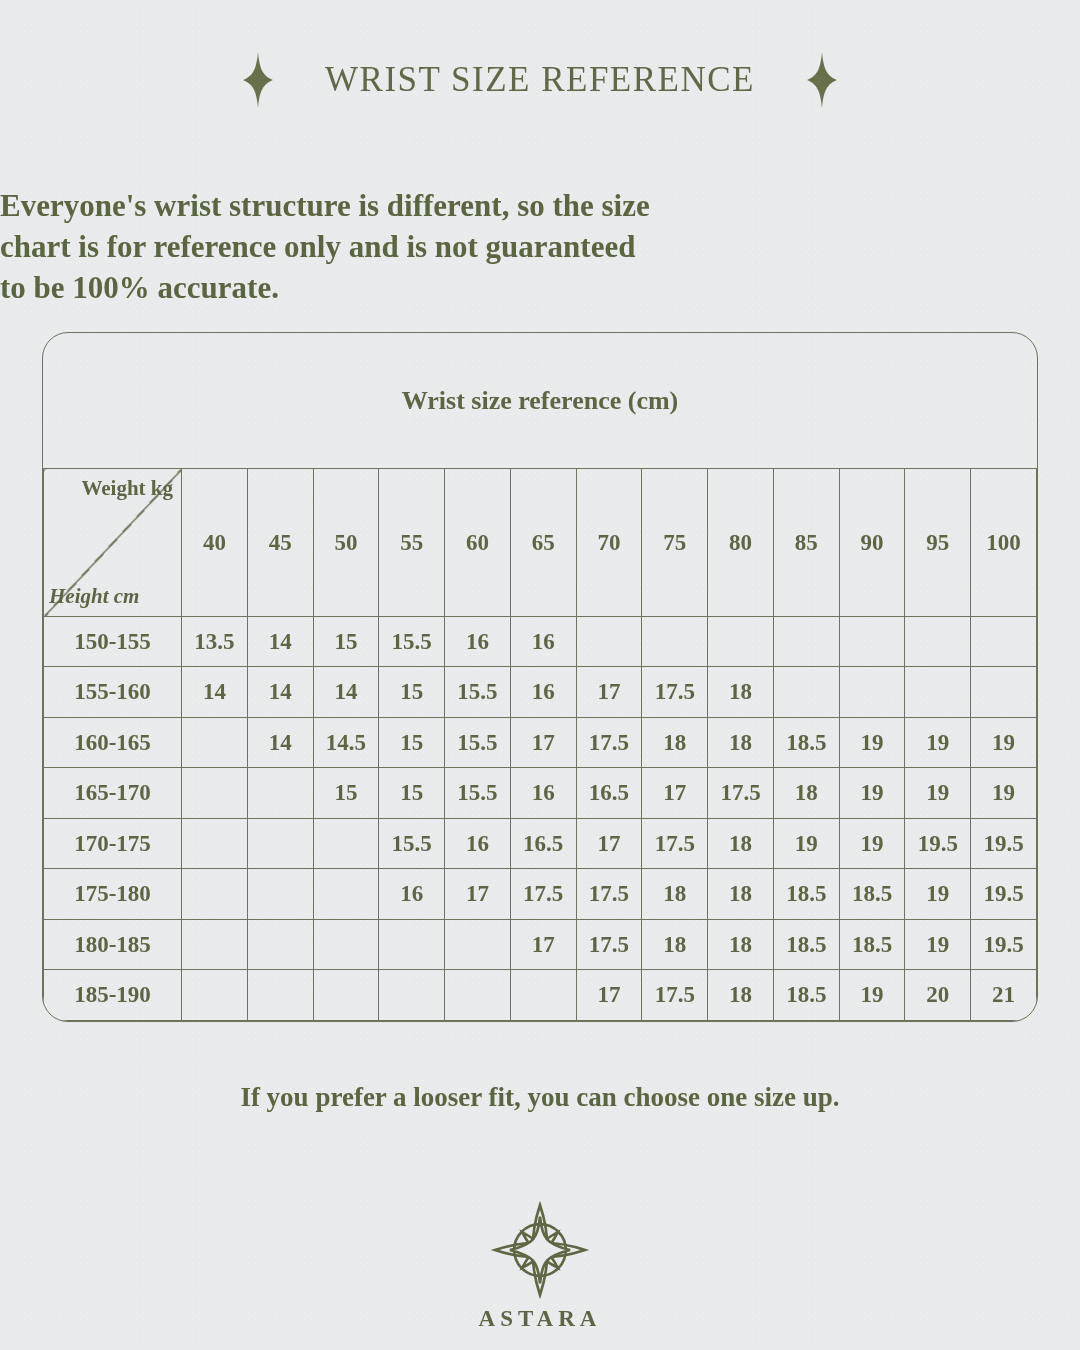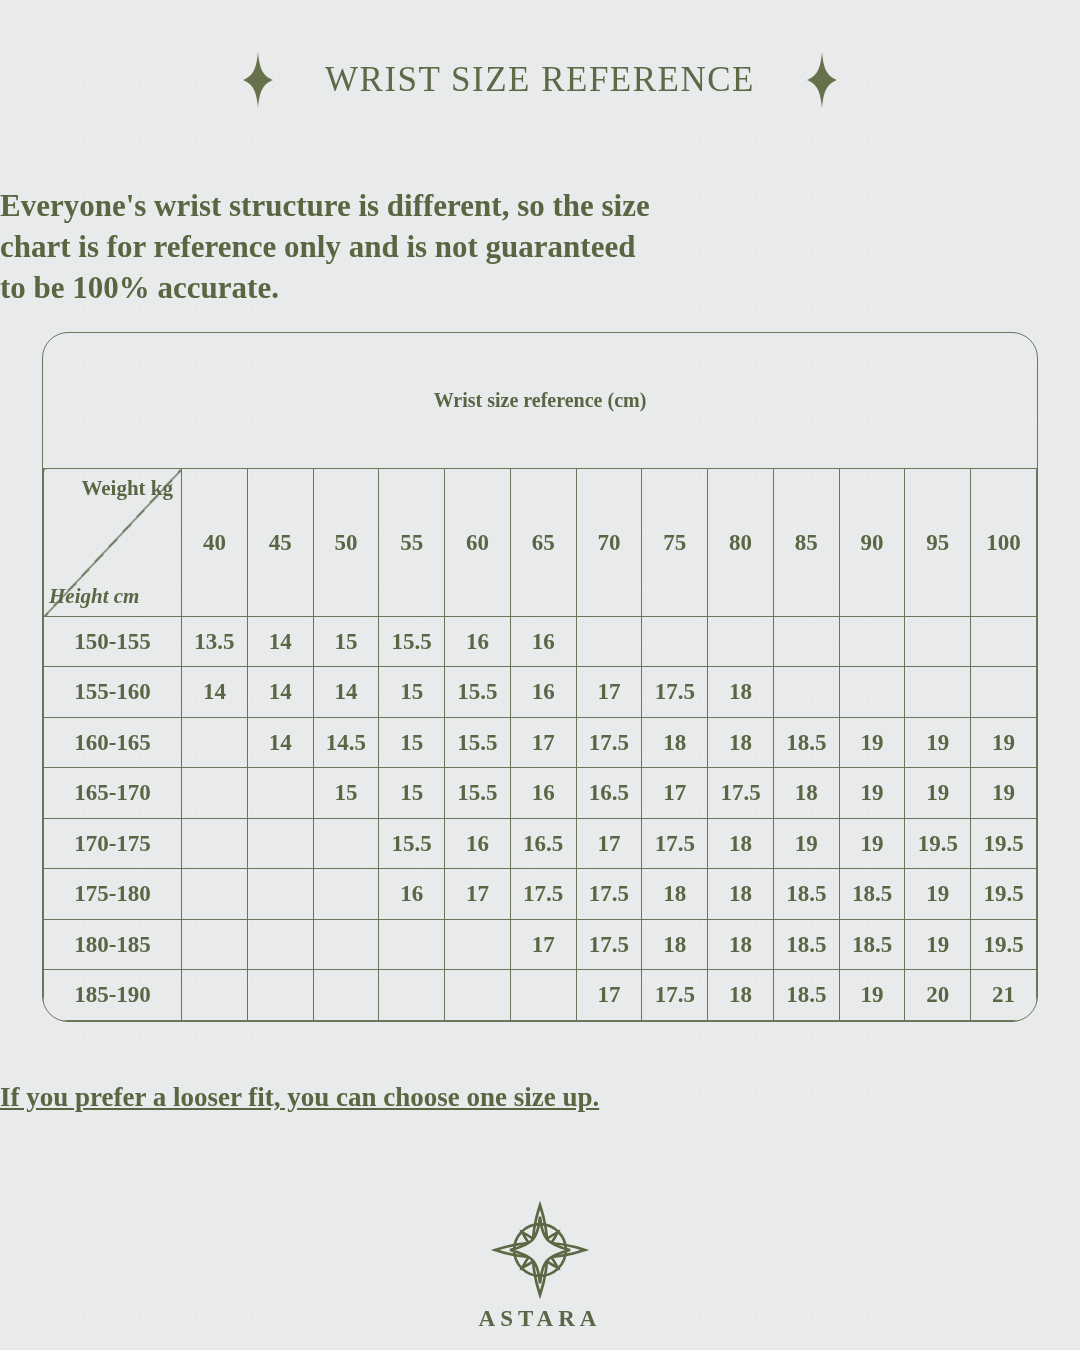--- a/index.html
+++ b/index.html
@@ -21,34 +21,34 @@
     position:absolute;top:186px;left:0;right:0;text-align:left;
     font-size:31px;font-weight:bold;line-height:1.32;white-space:pre-line;color:#5a6541;
   }
   
   .table-wrap{
     position:absolute;top:332px;left:42px;width:996px;height:690px;
     border:1.6px solid #6d745c;border-radius:26px;overflow:hidden;box-sizing:border-box;
   }
   table.size-table{width:100%;height:100%;border-collapse:collapse;table-layout:fixed;}
   .size-table td,.size-table th{border:1px solid #6d745c;text-align:center;vertical-align:middle;padding:0;color:#5c6645;}
-  .size-table tr.row-title td{border-top:none;border-left:none;border-right:none;height:72px;font-size:20px;font-weight:bold;}
+  .size-table tr.row-title td{border-top:none;border-left:none;border-right:none;height:72px;font-size:26px;font-weight:bold;}
   .size-table tr.row-head th,.size-table tr.row-head td{height:78px;font-size:23px;font-weight:bold;}
   .size-table td.v-col,.size-table td.h-col{font-size:23px;font-weight:bold;}
   .corner{
     position:relative;
     background-image:linear-gradient(to bottom right,
       transparent calc(50% - 0.9px), #6d745c calc(50% - 0.9px),
       #6d745c calc(50% + 0.9px), transparent calc(50% + 0.9px));
   }
   .corner .lab{position:absolute;font-size:21px;font-weight:bold;line-height:1;}
   .corner .lab.top{top:9px;right:8px;}
   .corner .lab.bot{bottom:9px;left:5px;font-style:italic;}
   
-  .fit-note{position:absolute;top:1082px;left:0;right:0;text-align:left;font-size:27px;font-weight:bold;color:#5a6541;text-decoration:underline;}
+  .fit-note{position:absolute;top:1082px;left:0;right:0;text-align:center;font-size:27px;font-weight:bold;color:#5a6541;}
   .brand{position:absolute;top:1200px;left:0;right:0;display:flex;flex-direction:column;align-items:center;gap:6px;}
   .brand-name{font-size:23px;letter-spacing:5px;font-weight:bold;color:#5c6645;}
 </style>
 </head>
 <body>
 
 <div class="canvas">
 
   <div class="title-row">
     <svg class="sparkle" width="30" height="56" viewBox="0 0 30 56">

